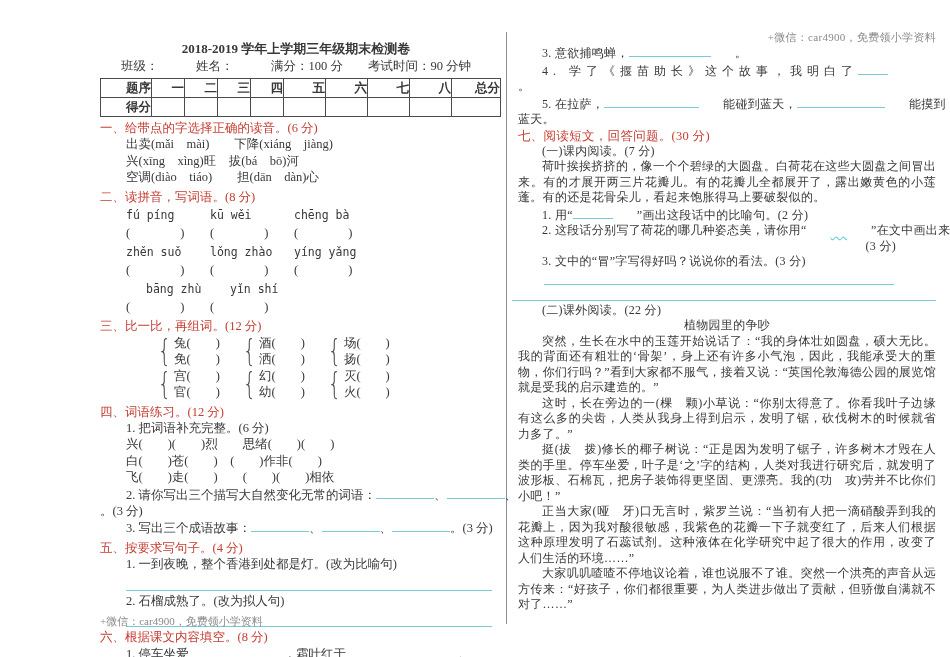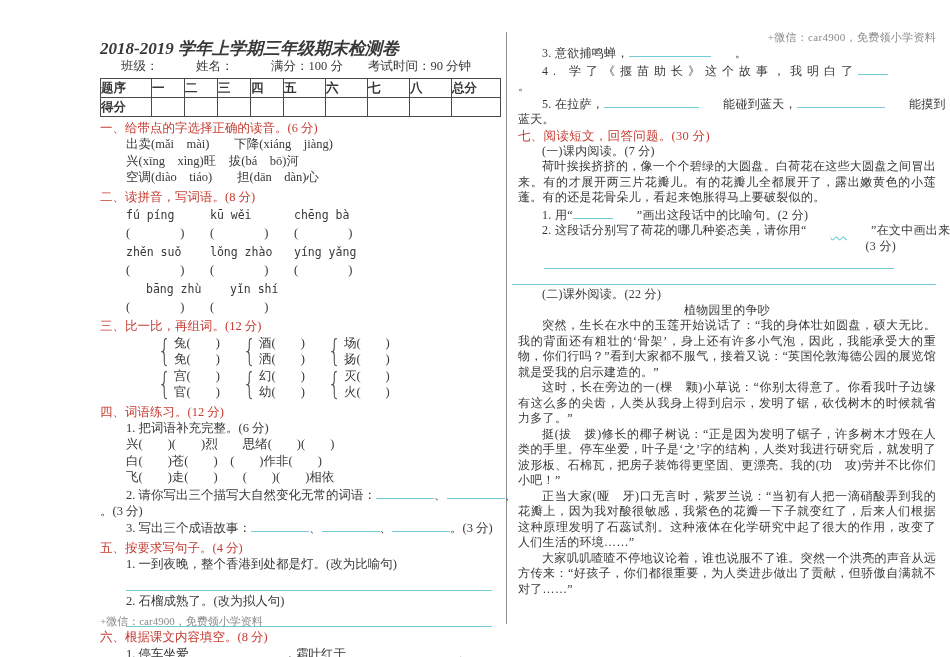--- a/index.html
+++ b/index.html
@@ -2,24 +2,24 @@
 <html><head>
 <meta charset="utf-8">
 <style>
   html,body{margin:0;padding:0;background:#fff;}
   .page{position:relative;width:950px;height:657px;background:#ffffff;overflow:hidden;
         font-family:"Liberation Serif","DejaVu Serif",serif;color:#383838;}
   .divider{position:absolute;left:506px;top:32px;width:1px;height:592px;background:#8c8c8c;}
   .col-left{position:absolute;left:100px;top:40px;width:392px;}
   .col-right{position:absolute;left:518px;top:30px;width:418px;font-size:12px;
              line-height:15.5px;letter-spacing:0.3px;}
-  .title{text-align:left;font-size:17px;font-weight:bold;line-height:17px;font-style:italic;}
+  .title{text-align:center;font-size:13px;font-weight:bold;line-height:17px;}
   .info{text-align:center;font-size:12.5px;margin-top:1px;line-height:16px;}
   table.score{border-collapse:collapse;margin-top:4px;width:390px;table-layout:fixed;}
-  table.score th,table.score td{border:1px solid #4a4a4a;height:18px;text-align:left;
+  table.score th,table.score td{border:1px solid #4a4a4a;height:18px;text-align:right;
      font-size:12.5px;font-weight:bold;padding:0;}
   table.score td{font-weight:normal;}
   .c0{width:50px;}.cs{width:32px;}.cw{width:41px;}.cz{width:48px;}
   .sec{color:#c63c32;font-size:12.5px;line-height:16.4px;margin-top:3px;}
   .line{font-size:12.5px;line-height:16.4px;margin-left:26px;}
   .line.noind{margin-left:0;}
   .flexline{display:flex;align-items:baseline;white-space:nowrap;}
   .blank{display:inline-block;border-bottom:1px solid #74ccd8;height:12px;flex:none;}
   .blank.grow{flex:1;}
   .wavy{color:#74ccd8;text-decoration:underline wavy #74ccd8;text-decoration-skip-ink:none;
@@ -232,20 +232,21 @@
       <span>1. 用“</span>
         <span class="blank w40"></span>
         <span>”画出这段话中的比喻句。(2 分)</span>
     </div>
     <div class="rline rind flexline">
       <span>2. 这段话分别写了荷花的哪几种姿态美，请你用“</span>
         <span class="wavy">&nbsp;&nbsp;&nbsp;&nbsp;&nbsp;</span>
         <span>”在文中画出来。</span>
     </div>
     <div class="score-right">(3 分)</div>
+    <div class="rline rind">3. 文中的“冒”字写得好吗？说说你的看法。(3 分)</div>
     <div class="r-ansline1"></div>
     <div class="r-ansline2"></div>
 
     <div class="rline rind" style="margin-top:2px">(二)课外阅读。(22 分)</div>
     <div class="essay-title">植物园里的争吵</div>
     <p class="para">突然，生长在水中的玉莲开始说话了：“我的身体壮如圆盘，硕大无比。我的背面还有粗壮的‘骨架’，身上还有许多小气泡，因此，我能承受大的重物，你们行吗？”看到大家都不服气，接着又说：“英国伦敦海德公园的展览馆就是受我的启示建造的。”</p>
     <p class="para">这时，长在旁边的一(棵　颗)小草说：“你别太得意了。你看我叶子边缘有这么多的尖齿，人类从我身上得到启示，发明了锯，砍伐树木的时候就省力多了。”</p>
     <p class="para">挺(拔　拨)修长的椰子树说：“正是因为发明了锯子，许多树木才毁在人类的手里。停车坐爱，叶子是‘之’字的结构，人类对我进行研究后，就发明了波形板、石棉瓦，把房子装饰得更坚固、更漂亮。我的(功　攻)劳并不比你们小吧！”</p>
     <p class="para">正当大家(哑　牙)口无言时，紫罗兰说：“当初有人把一滴硝酸弄到我的花瓣上，因为我对酸很敏感，我紫色的花瓣一下子就变红了，后来人们根据这种原理发明了石蕊试剂。这种液体在化学研究中起了很大的作用，改变了人们生活的环境……”</p>
     <p class="para">大家叽叽喳喳不停地议论着，谁也说服不了谁。突然一个洪亮的声音从远方传来：“好孩子，你们都很重要，为人类进步做出了贡献，但骄傲自满就不对了……”</p>

